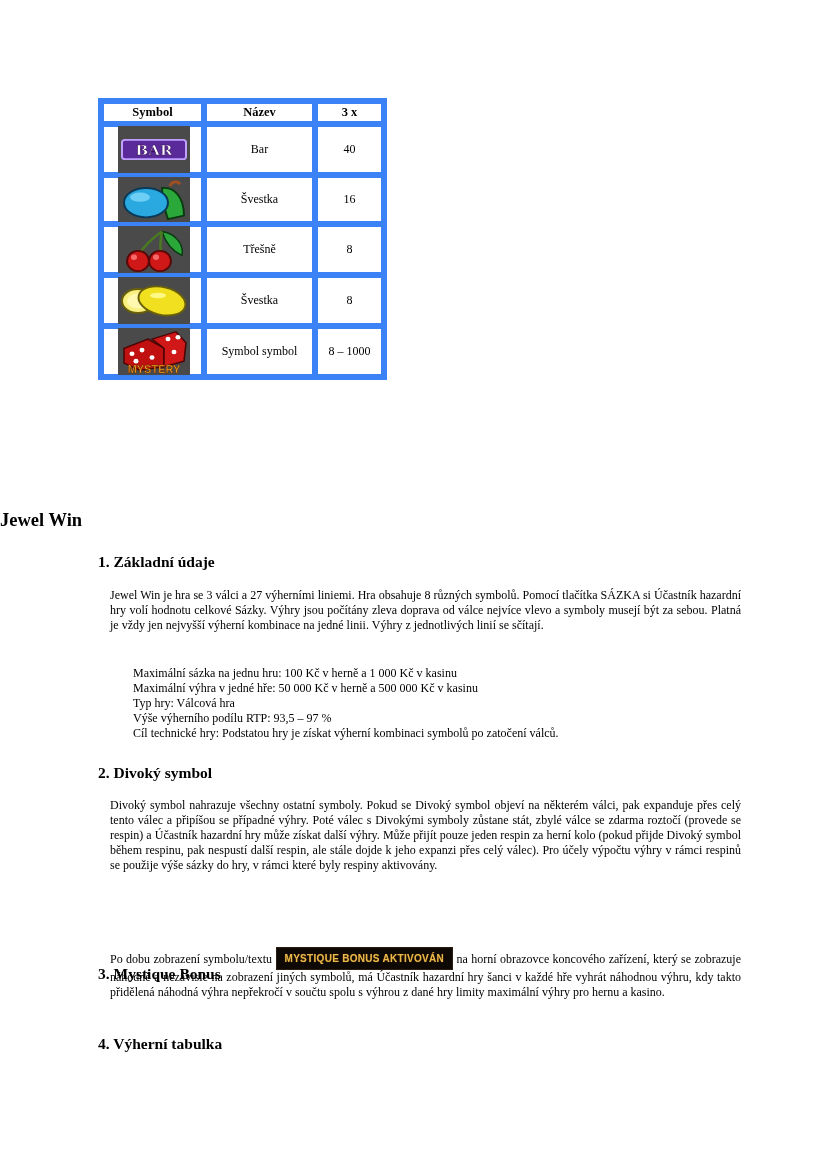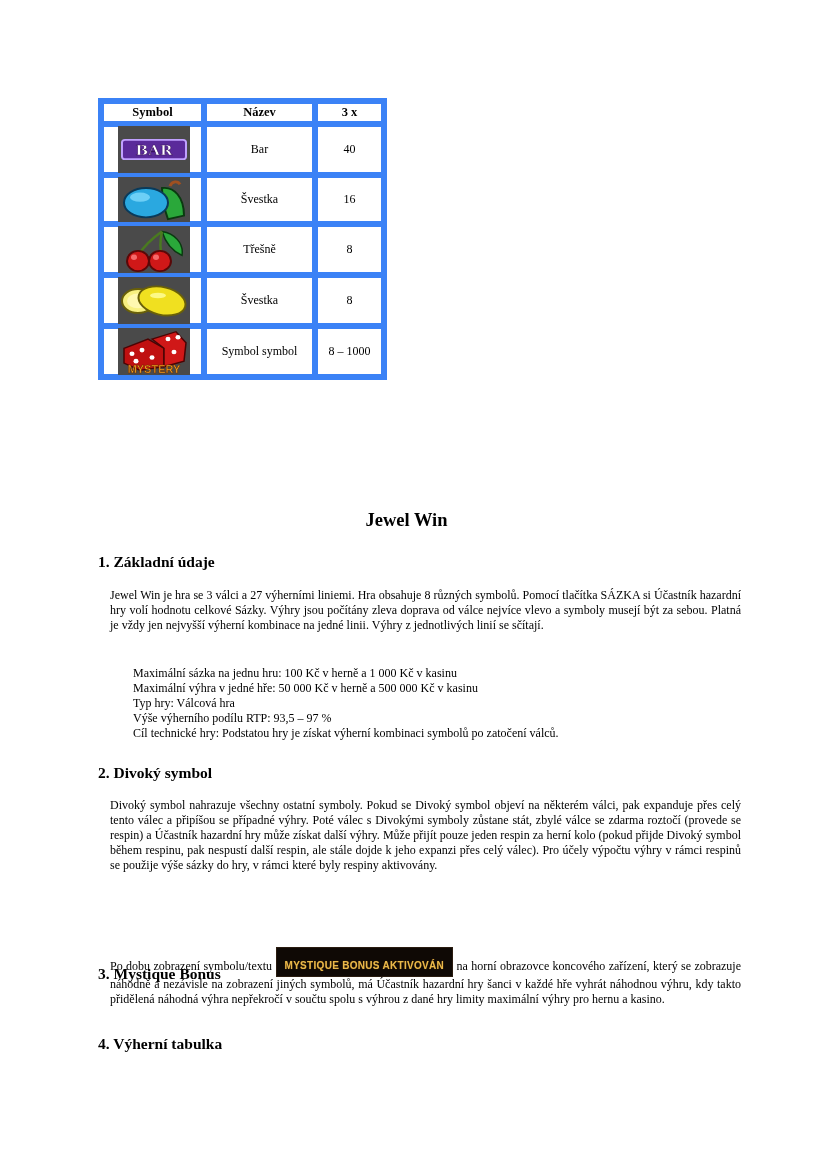--- a/index.html
+++ b/index.html
@@ -11,26 +11,26 @@
   .symtable td, .symtable th { border: 6px solid #3b82f6; padding: 0; text-align: center; vertical-align: middle; }
   .symtable th { font-weight: bold; height: 17px; font-size: 12.5px; }
   .col-sym { width: 97px; }
   .col-name { width: 105px; }
   .col-mult { width: 63px; }
   .symcell { position: relative; }
   .symimg { position: absolute; left: 14px; top: -1px; width: 72px; height: calc(100% + 2px); background: #4a4a4a; overflow: hidden; }
   .symimg svg { position: absolute; left: 0; top: 0; width: 72px; height: 100%; }
 
   
-  .title { position: absolute; left: 0; width: 813px; top: 510px; text-align: center; font-weight: bold; font-size: 18.5px; }
+  .title { position: absolute; left: 0; width: 813px; top: 510px; text-align: left; font-weight: bold; font-size: 18.5px; }
   .h { position: absolute; left: 98px; font-weight: bold; font-size: 15.5px; }
   .p { position: absolute; left: 98px; width: 631px; font-size: 12px; line-height: 15px; text-align: justify; margin-left: 12px; }
   .lines { position: absolute; left: 98px; width: 631px; font-size: 12px; line-height: 15px; margin-left: 35px; }
   .lines div { white-space: nowrap; }
-  .badge { display: inline-block; background: #0f0905; color: #e8b84a; font-family: "Liberation Sans", sans-serif; font-weight: bold; font-size: 10px; letter-spacing: 0.3px; padding: 10px 8px 3px 8px; vertical-align: 1px; border: 1px solid #2a1c10; text-shadow: 0 0 1px #7a4a10; }
+  .badge { display: inline-block; background: #0f0905; color: #e8b84a; font-family: "Liberation Sans", sans-serif; font-weight: bold; font-size: 10px; letter-spacing: 0.3px; padding: 3px 8px 3px 8px; vertical-align: 1px; border: 1px solid #2a1c10; text-shadow: 0 0 1px #7a4a10; }
 </style>
 </head>
 <body>
 
 <div class="page">
 
   <table class="symtable">
     <tbody>
         <tr>
       <th class="col-sym">Symbol</th>

